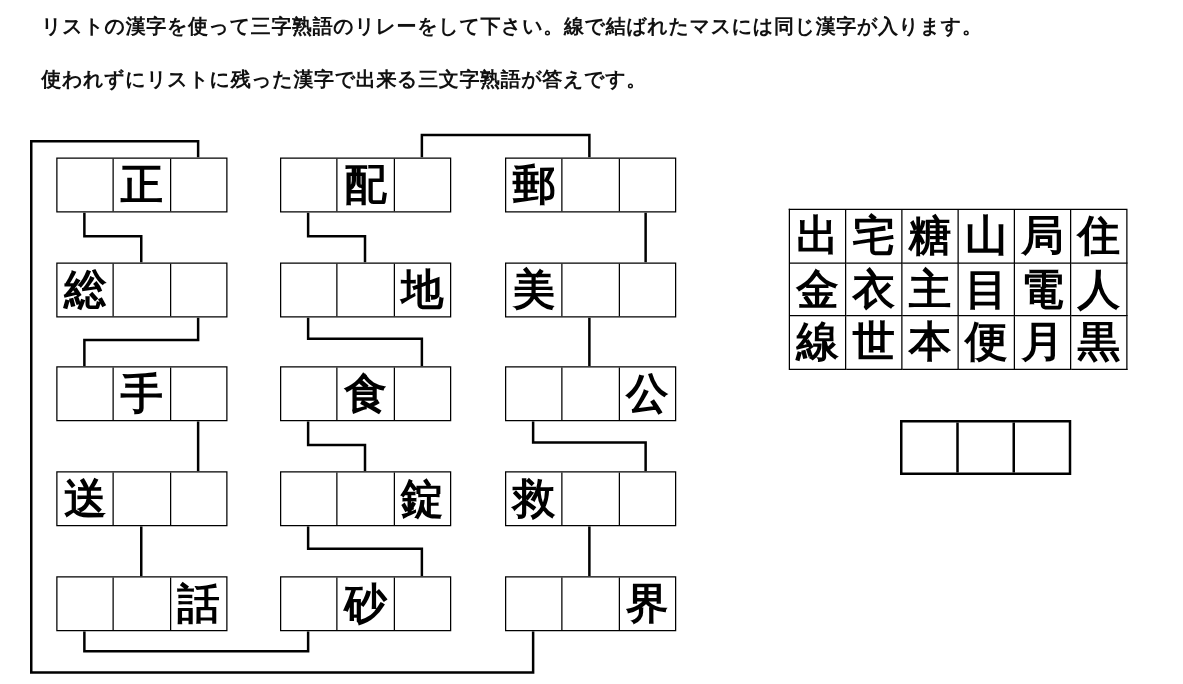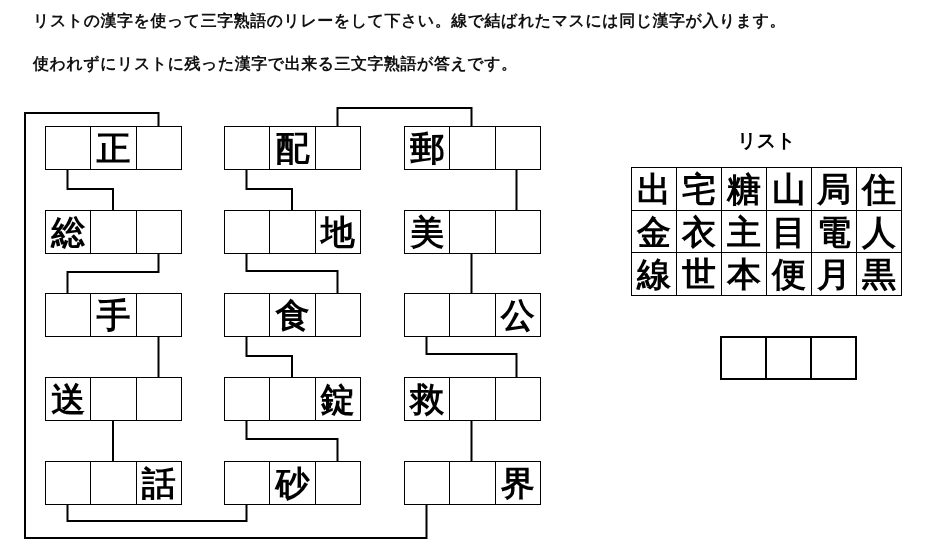--- a/index.html
+++ b/index.html
@@ -123,21 +123,20 @@
     <span class="cell">救</span>
     <span class="cell"></span>
     <span class="cell"></span>
   </div>
   <div class="box" style="left:404px;top:461px">
     <span class="cell"></span>
     <span class="cell"></span>
     <span class="cell">界</span>
   </div>
 
-  <div class="list-title">リスト</div>
   <div class="list-table">
     <span class="list-cell">出</span>
     <span class="list-cell">宅</span>
     <span class="list-cell">糖</span>
     <span class="list-cell">山</span>
     <span class="list-cell">局</span>
     <span class="list-cell">住</span>
     <span class="list-cell">金</span>
     <span class="list-cell">衣</span>
     <span class="list-cell">主</span>

